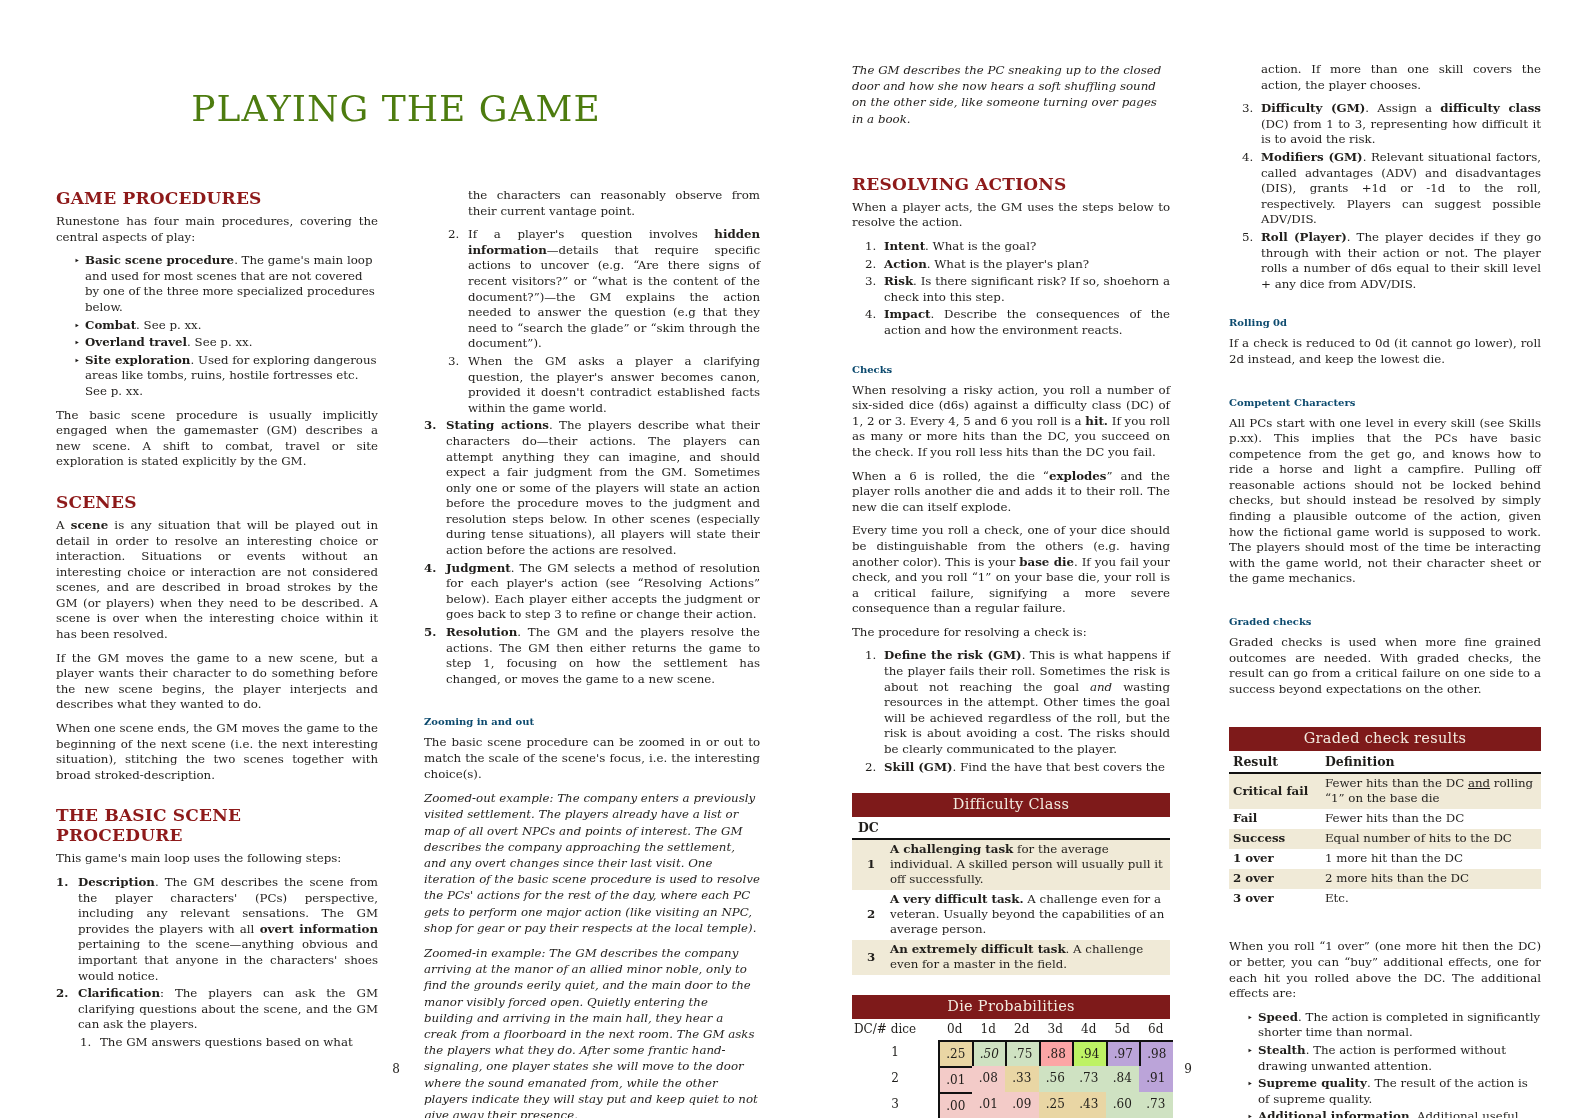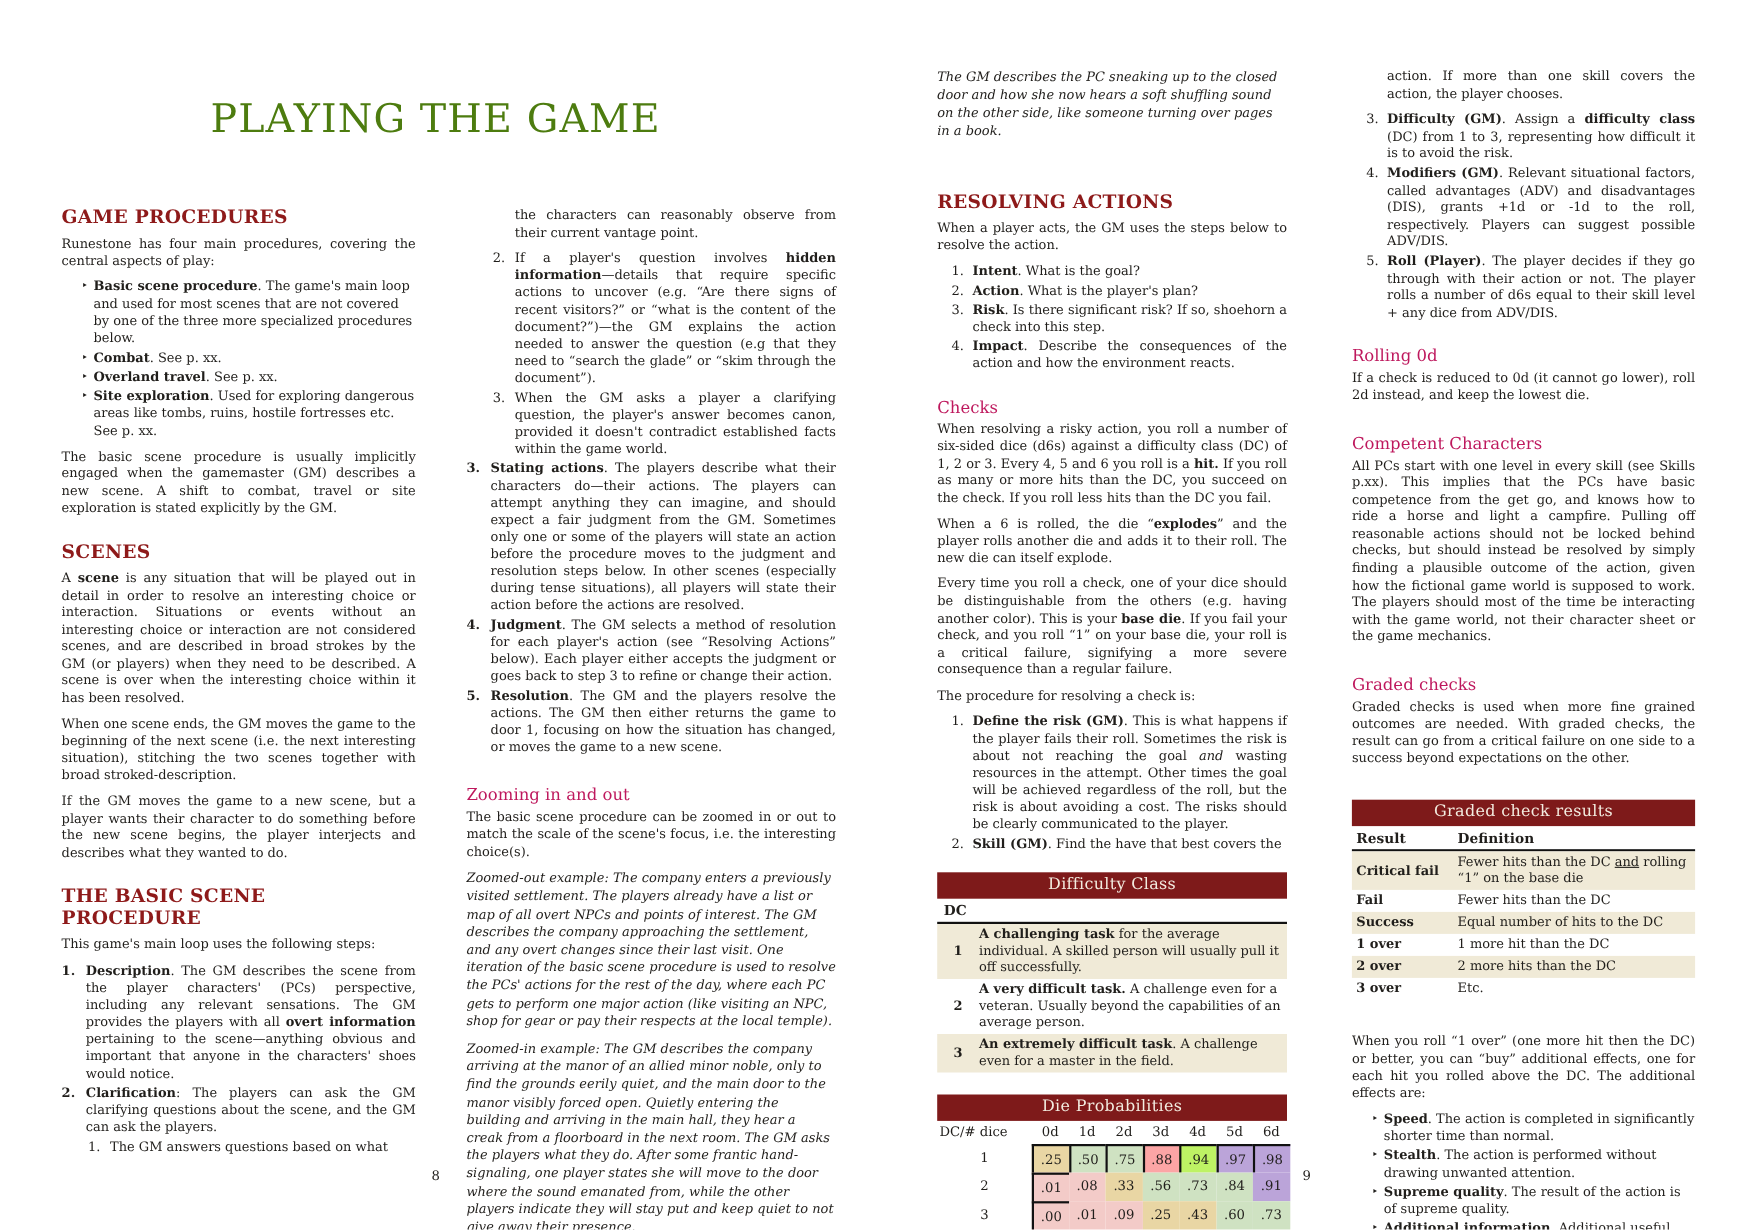--- a/index.html
+++ b/index.html
@@ -8,21 +8,21 @@
   .page{position:absolute;top:0;height:1118px;width:792px;}
   .page-left{left:0;} .page-right{left:792px;}
   .doc-title{position:absolute;top:88px;left:0;width:100%;text-align:center;
              font-size:36px;font-weight:normal;color:#4d7c0f;letter-spacing:1px;white-space:nowrap;}
   .col{position:absolute;font-size:11.8px;line-height:15.6px;}
   .pagenum{position:absolute;top:1062px;left:0;width:100%;text-align:center;font-size:12px;}
 
   
   .h1{font-size:17px;line-height:20px;font-weight:bold;color:#8e1a1a;margin:22px 0 6px;
       letter-spacing:.2px;white-space:pre-line;}
-  .h2{font-size:15px;line-height:18px;font-weight:normal;color:#be185d;margin:14px 0 4px;}
+  .h2{font-size:10px;line-height:18px;font-weight:bold;color:#0c4a6e;margin:14px 0 4px;}
   .col > .h1:first-child,.col > .h2:first-child{margin-top:0;}
 
   
   .p{margin:0 0 8px;text-align:justify;}
   .example{font-style:italic;text-align:left;line-height:16.2px;margin:0 0 9px;}
 
   
   .oli{position:relative;text-align:justify;margin:0 0 2px;}
   .onum{position:absolute;top:0;}
   .colL .lvl1{padding-left:22px;} .colL .lvl1 > .onum{left:0;}
@@ -71,36 +71,36 @@
         <p class="p"><span>Runestone has four main procedures, covering the central aspects of play:</span></p>
         <ul class="blist">
           <li><span class="bmark">‣</span><span><span class="b">Basic scene procedure</span><span>. The game's main loop and used for  most scenes that are not covered by one of the three more specialized procedures below.</span></span></li>
           <li><span class="bmark">‣</span><span><span class="b">Combat</span><span>. See p. xx.</span></span></li>
           <li><span class="bmark">‣</span><span><span class="b">Overland travel</span><span>. See p. xx.</span></span></li>
           <li><span class="bmark">‣</span><span><span class="b">Site exploration</span><span>. Used for exploring dangerous areas like tombs, ruins, hostile fortresses etc. See p. xx.</span></span></li>
         </ul>
         <p class="p"><span>The basic scene procedure is usually implicitly engaged when the gamemaster (GM) describes a new scene. A shift to combat, travel or site exploration is stated explicitly by the GM.</span></p>
         <h2 class="h1">SCENES</h2>
         <p class="p"><span>A </span><span class="b">scene</span><span> is any situation that will be played out in detail in order to resolve an interesting choice or interaction. Situations or events without an interesting choice or interaction are not considered scenes, and are described in broad strokes by the GM (or players) when they need to be described.  A scene is over when the interesting choice within it has been resolved.</span></p>
+        <p class="p"><span>If the GM moves the game to a new scene, but a player wants their character to do something before the new scene begins, the player interjects and describes what they wanted to do.</span></p>
         <p class="p"><span>When one scene ends, the GM moves the game to the beginning of the next scene (i.e. the next interesting situation), stitching the two scenes together with broad stroked-description.</span></p>
-        <p class="p"><span>If the GM moves the game to a new scene, but a player wants their character to do something before the new scene begins, the player interjects and describes what they wanted to do.</span></p>
         <h2 class="h1">THE BASIC SCENE
 PROCEDURE</h2>
         <p class="p"><span>This game's main loop uses the following steps:</span></p>
         <div class="oli lvl1"><span class="onum b">1.</span><span class="otext"><span class="b">Description</span><span>. The GM describes the scene from the player characters' (PCs) perspective, including any relevant sensations. The GM provides the players with all </span><span class="b">overt information</span><span> pertaining to the scene—anything obvious and important that anyone in the characters' shoes would notice.</span></span></div>
         <div class="oli lvl1"><span class="onum b">2.</span><span class="otext"><span class="b">Clarification</span><span>: The players can ask the GM clarifying questions about the scene, and the GM can ask the players.</span></span></div>
         <div class="oli lvl2"><span class="onum">1.</span><span class="otext"><span>The GM answers questions based on what</span></span></div>
       </div>
     <div class="col colL" style="left:424px;top:188px;width:336px;">
         <p class="p" style="padding-left:44px"><span>the characters can reasonably observe from their current vantage point.</span></p>
         <div class="oli lvl2"><span class="onum">2.</span><span class="otext"><span>If a player's question involves </span><span class="b">hidden information</span><span>—details that require specific actions to uncover (e.g. “Are there signs of recent visitors?” or “what is the content of the document?”)—the GM explains the action needed to answer the question (e.g that they need to “search the glade” or “skim through the document”).</span></span></div>
         <div class="oli lvl2"><span class="onum">3.</span><span class="otext"><span>When the GM asks a player a clarifying question, the player's answer becomes canon, provided it doesn't contradict established facts within the game world.</span></span></div>
         <div class="oli lvl1"><span class="onum b">3.</span><span class="otext"><span class="b">Stating actions</span><span>. The players describe what their characters do—their actions. The players can attempt anything they can imagine, and should expect a fair judgment from the GM. Sometimes only one or some of the players will state an action before the procedure moves to the judgment and resolution steps below. In other scenes (especially during tense situations), all players will state their action before the actions are resolved.</span></span></div>
         <div class="oli lvl1"><span class="onum b">4.</span><span class="otext"><span class="b">Judgment</span><span>. The GM selects a method of resolution for each player's action (see “Resolving Actions” below). Each player either accepts the judgment or goes back to step 3 to refine or change their action.</span></span></div>
-        <div class="oli lvl1"><span class="onum b">5.</span><span class="otext"><span class="b">Resolution</span><span>. The GM and the players resolve the actions. The GM then either returns the game to door 1, focusing on how the situation has changed, or moves the game to a new scene.</span></span></div>
+        <div class="oli lvl1"><span class="onum b">5.</span><span class="otext"><span class="b">Resolution</span><span>. The GM and the players resolve the actions. The GM then either returns the game to step 1, focusing on how the settlement has changed, or moves the game to a new scene.</span></span></div>
         <div class="gap" style="height:10px"></div>
         <h3 class="h2">Zooming in and out</h3>
         <p class="p"><span>The basic scene procedure can be zoomed in or out to match the scale of the scene's focus, i.e. the interesting choice(s).</span></p>
         <p class="p example"><span>Zoomed-out example: The company enters a previously visited settlement. The players already have a list or map of all overt NPCs and points of interest. The GM describes the company approaching the settlement, and any overt changes since their last visit. One iteration of the basic scene procedure is used to resolve the PCs' actions for the rest of the day, where each PC gets to perform one major action (like visiting an NPC, shop for gear or pay their respects at the local temple).</span></p>
         <p class="p example"><span>Zoomed-in example: The GM describes the company arriving at the manor of an allied minor noble, only to find the grounds eerily quiet, and the main door to the manor visibly forced open.  Quietly entering the building and arriving in the main hall, they hear a creak from a floorboard in the next room. The GM asks the players what they do. After some frantic hand-signaling, one player states she will move to the door where the sound emanated from, while the other players indicate they will stay put and keep quiet to not give away their presence.</span></p>
       </div>
     <div class="pagenum">8</div>
   </div>
 
   <div class="page page-right">
@@ -145,21 +145,21 @@
             <div class="hc hc0">DC/# dice</div>
             <div class="hc">0d</div>
             <div class="hc">1d</div>
             <div class="hc">2d</div>
             <div class="hc">3d</div>
             <div class="hc">4d</div>
             <div class="hc">5d</div>
             <div class="hc">6d</div>
             <div class="rl">1</div>
             <div class="vc prob-data prob-data" style="background:#e9d6a4;">.25</div>
-            <div class="vc prob-data" style="background:#cfe2c2;">.50</div>
+            <div class="vc prob-data" style="background:#cfe2c2;font-style:italic;">.50</div>
             <div class="vc prob-data" style="background:#cfe2c2;">.75</div>
             <div class="vc prob-data" style="background:#fca5a5;">.88</div>
             <div class="vc prob-data" style="background:#bef264;">.94</div>
             <div class="vc prob-data" style="background:#bba4d9;">.97</div>
             <div class="vc prob-data" style="background:#bba4d9;">.98</div>
             <div class="rl">2</div>
             <div class="vc prob-data" style="background:#f3cbc8;border-left:2.5px solid #111;">.01</div>
             <div class="vc" style="background:#f3cbc8;border-left:0;">.08</div>
             <div class="vc" style="background:#e9d6a4;border-left:0;">.33</div>
             <div class="vc" style="background:#cfe2c2;border-left:0;">.56</div>

